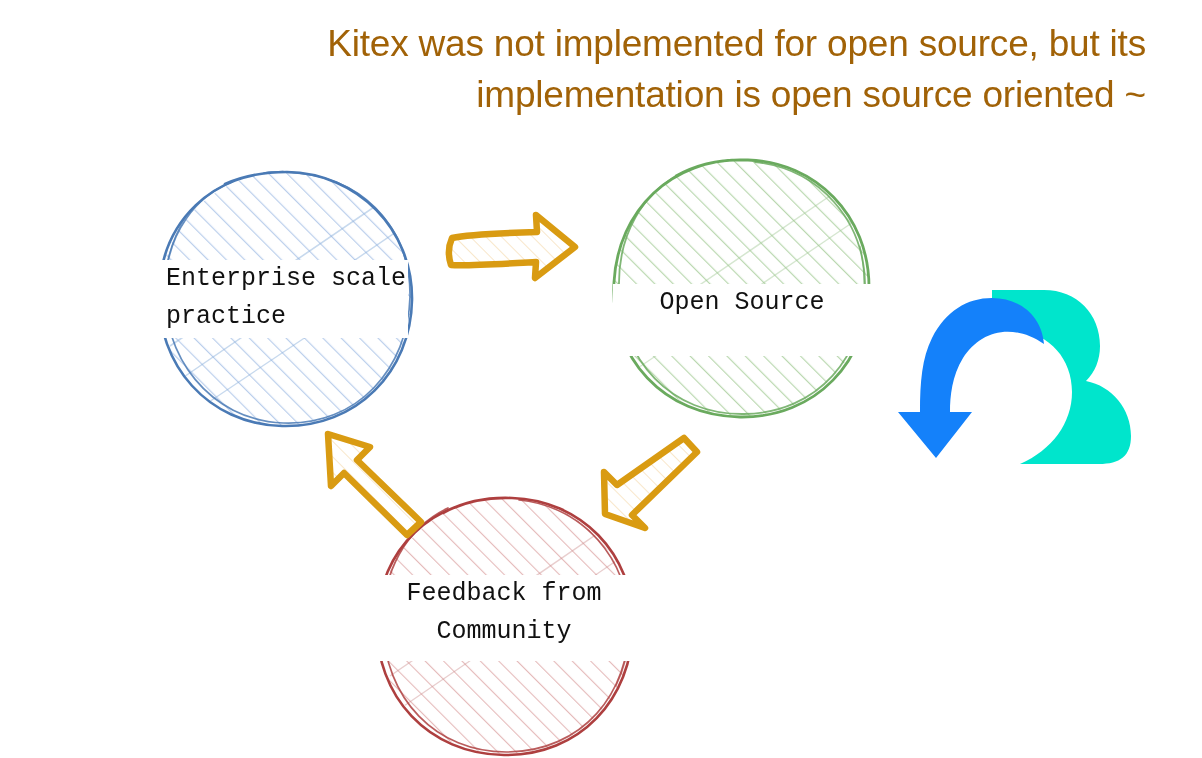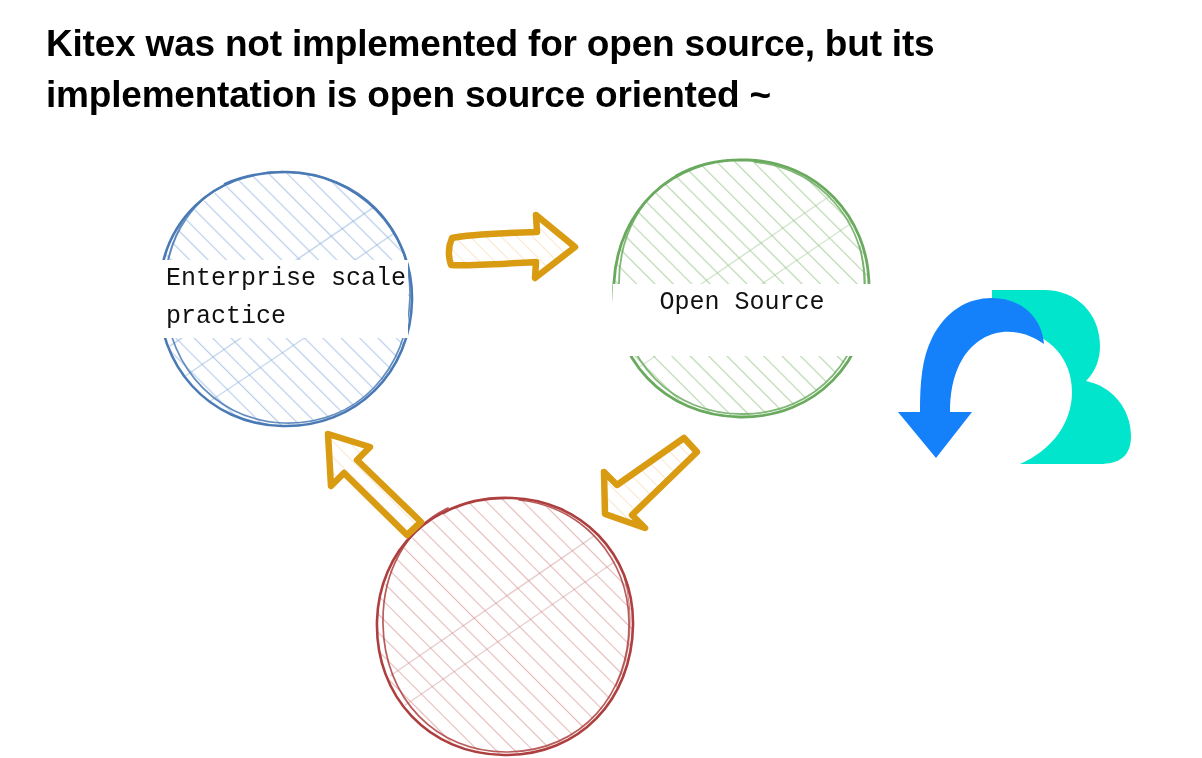--- a/index.html
+++ b/index.html
@@ -17,24 +17,25 @@
   }
 
   
   #slide-title {
     position: absolute;
     left: 46px;
     top: 18px;
     width: 1100px;
     font-size: 37px;
     line-height: 1.38;
-    color: #000000;
-    font-weight: 700;
+    color: #a16207;
+    font-weight: 400;
     letter-spacing: -0.2px;
     white-space: pre-line;
+    text-align: right;
   }
 
   
   #diagram {
     position: absolute;
     left: 0;
     top: 16px;
     width: 1202px;
     height: 758px;
     font-family: Liberation Mono, monospace;
@@ -224,20 +225,22 @@
                L331 470
                L328 418 Z"></path>
     </g>
   </svg>
 
   <div class="node-label" id="label-enterprise">Enterprise scale
 practice</div>
 
   <div class="node-label" id="label-opensource">Open Source</div>
 
+  <div class="node-label" id="label-feedback">Feedback from
+Community</div>
 </div>
 
 <div id="logo">
   <svg viewBox="0 0 252 180">
 
     <path fill="#00E5CC" d="M108 4
              L160 4
              C193 4 216 28 216 60
              C216 74 211 86 202 95
              C228 100 247 123 247 150

